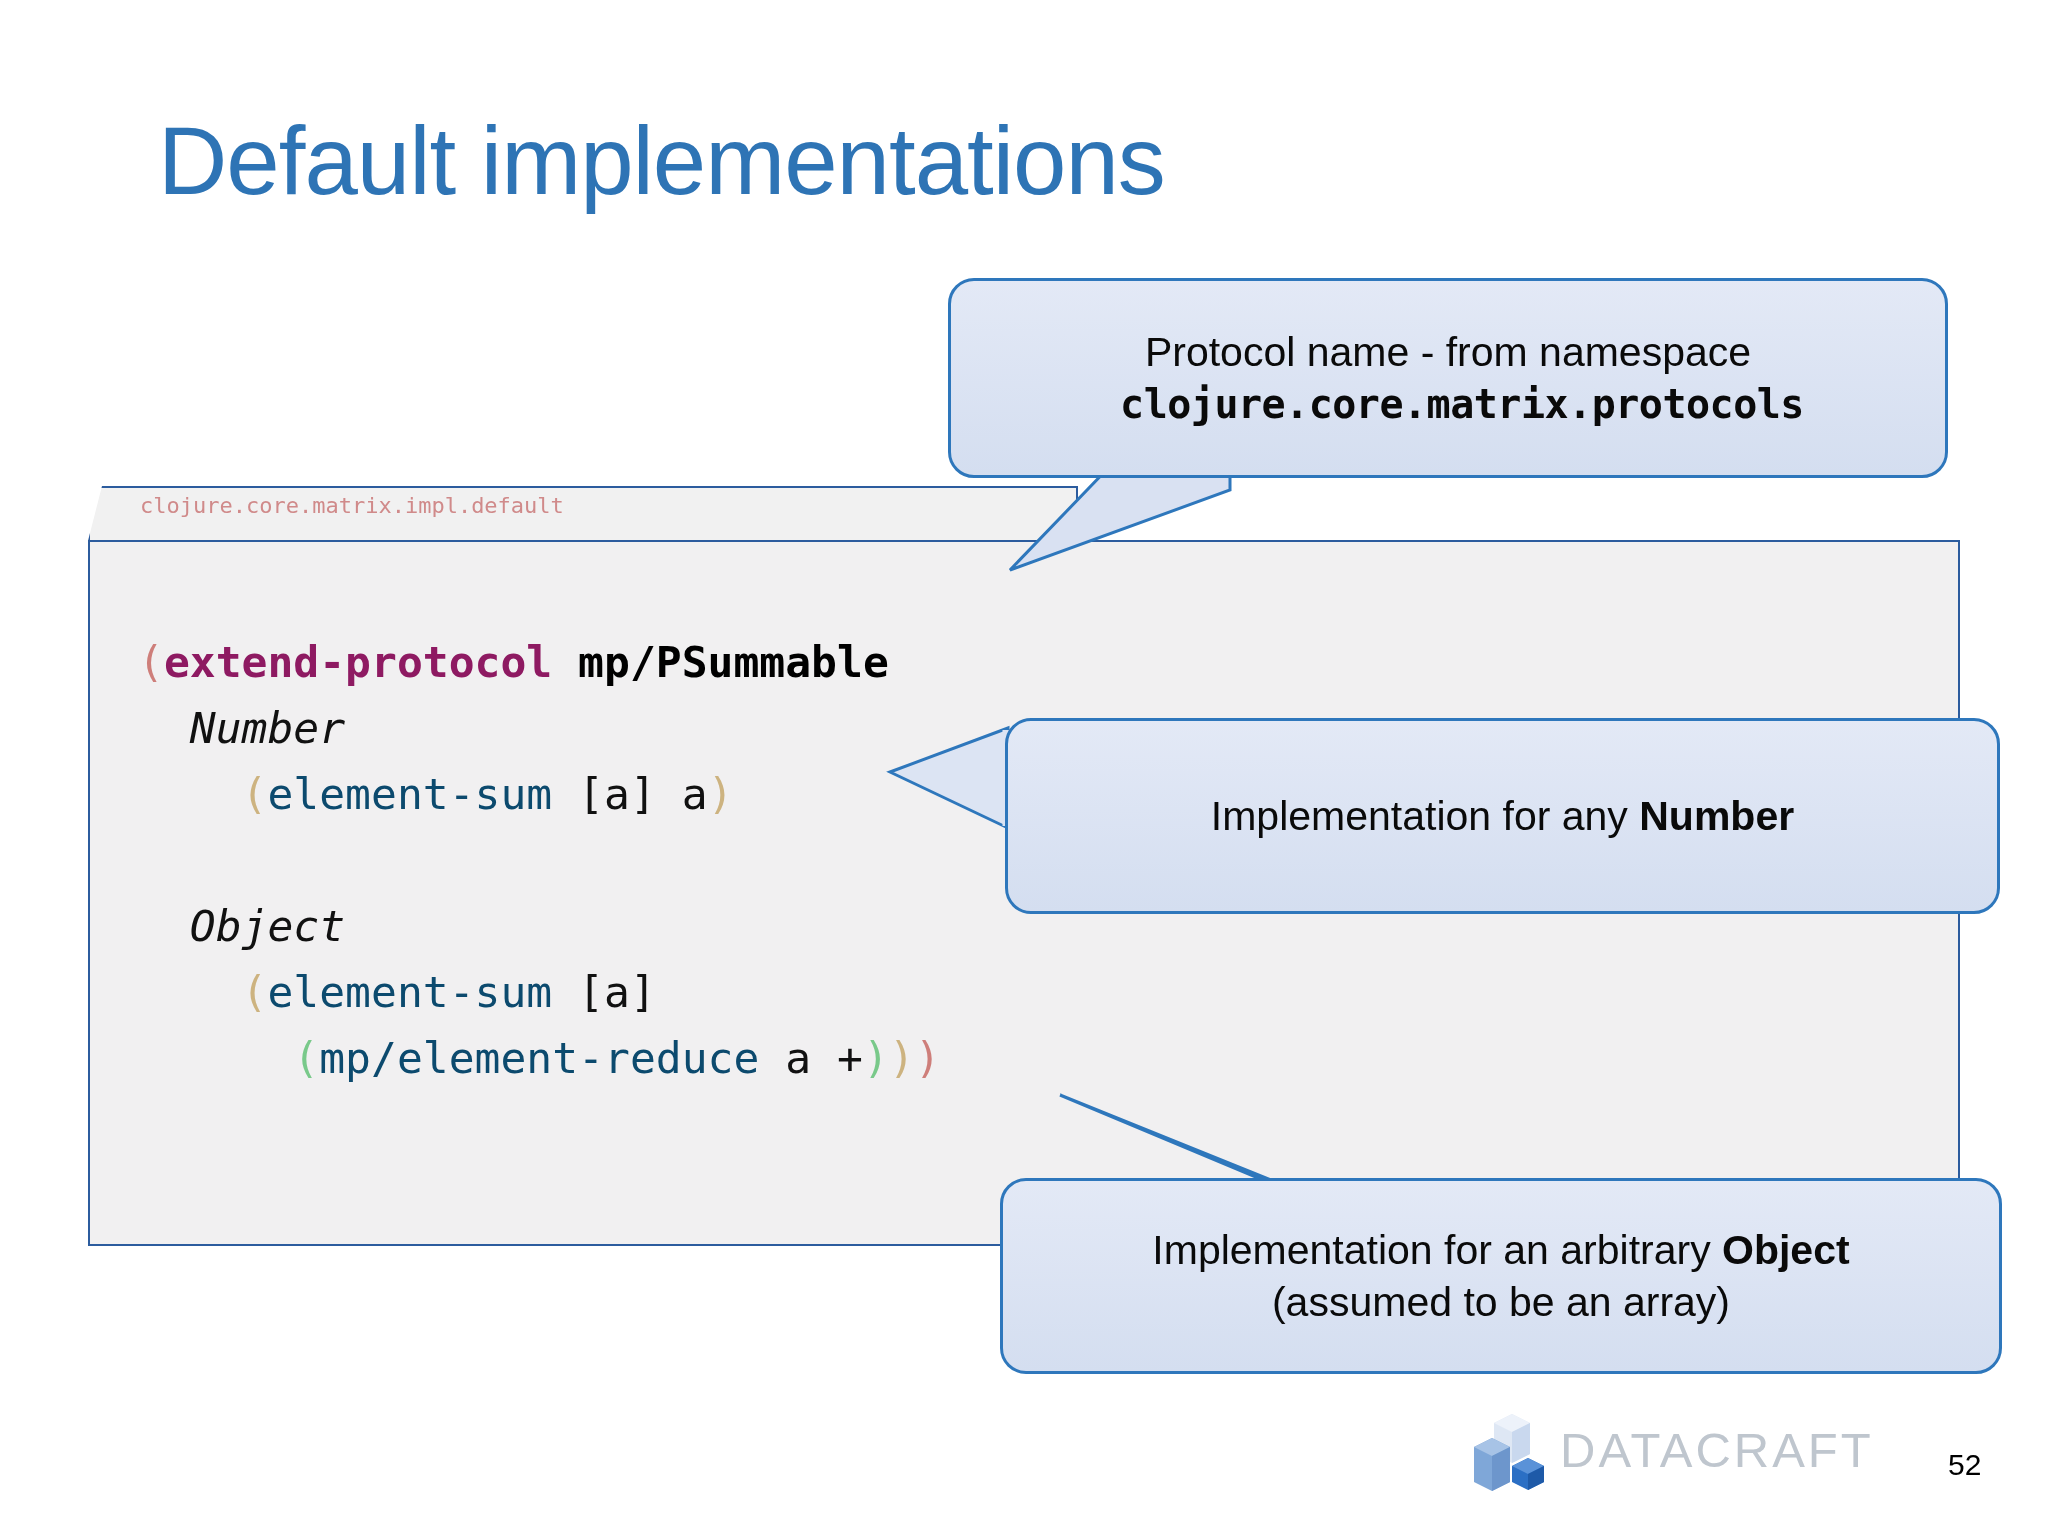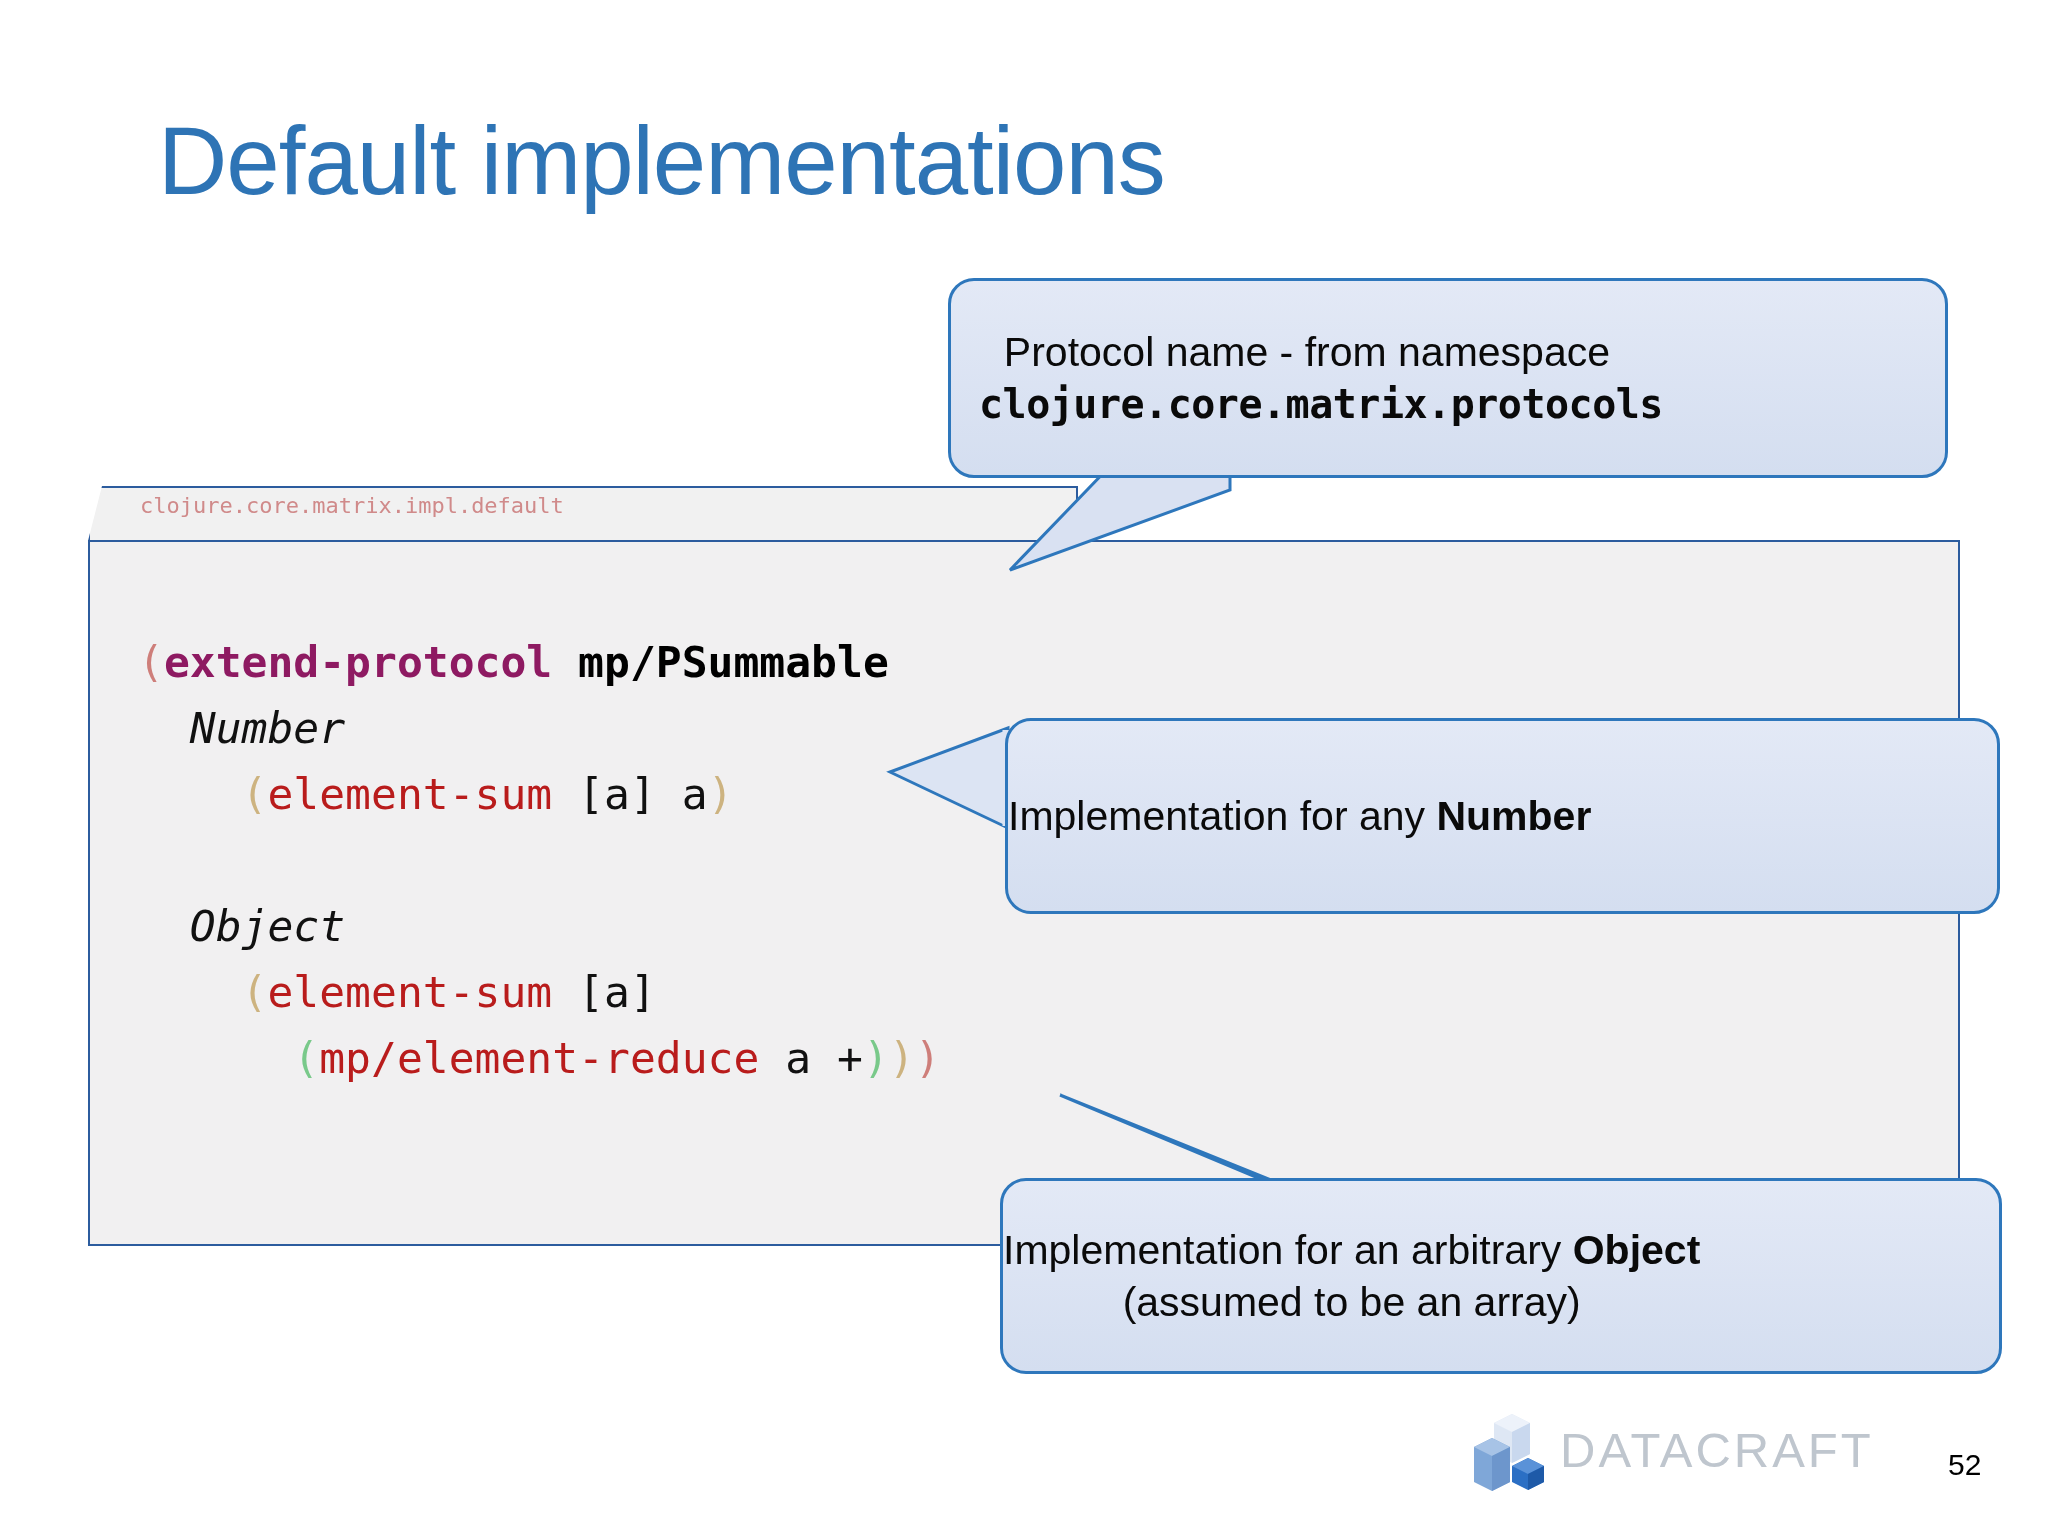--- a/index.html
+++ b/index.html
@@ -78,33 +78,34 @@
     font-size: 43px;
     line-height: 66px;
     white-space: pre;
     color: #111111;
   }
   .tok-paren-1 { color: #CE7E7A; }
   .tok-paren-2 { color: #CDB380; }
   .tok-paren-3 { color: #79C98A; }
   .tok-kw      { color: #8E1A62; font-weight: bold; }
   .tok-sym     { color: #000000; font-weight: bold; }
-  .tok-fn      { color: #b91c1c; }
+  .tok-fn      { color: #0c4a6e; }
   .tok-type    { color: #111111; font-style: italic; }
   .tok-plain   { color: #111111; }
 
   
   .callout {
     position: absolute;
     background: linear-gradient(180deg, #E3E9F6 0%, #D4DEF0 100%);
     border: 3px solid #2E77BC;
     border-radius: 26px;
     box-sizing: border-box;
     display: flex;
     align-items: center;
+    justify-content: center;
     text-align: center;
     font-size: 41px;
     color: #0A0A0A;
     line-height: 1.28;
     font-family: "Liberation Sans", sans-serif;
   }
   .callout b { font-weight: bold; }
   .callout .mono {
     font-family: "DejaVu Sans Mono", monospace;
     font-weight: bold;

